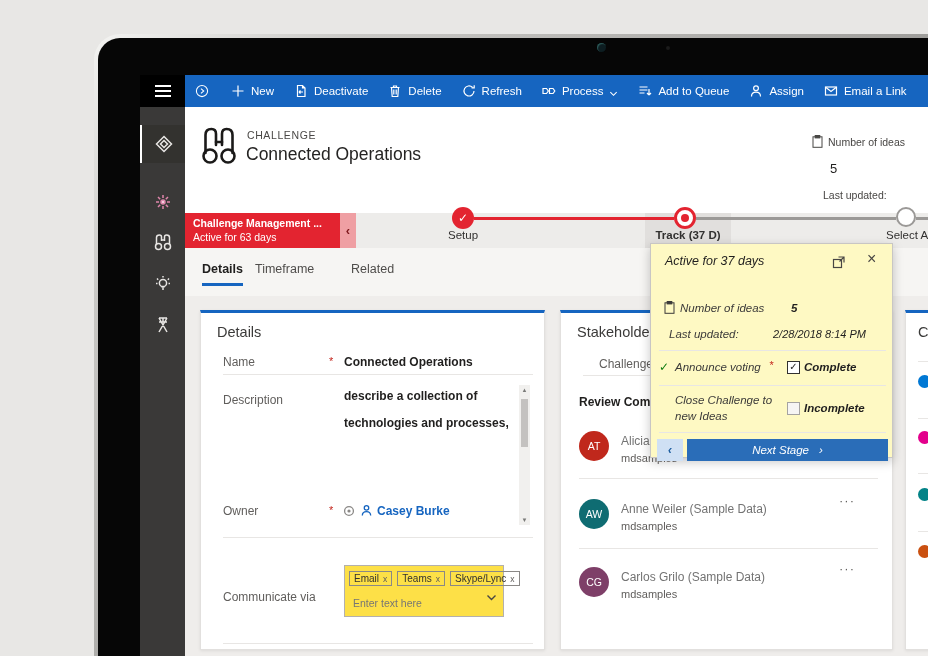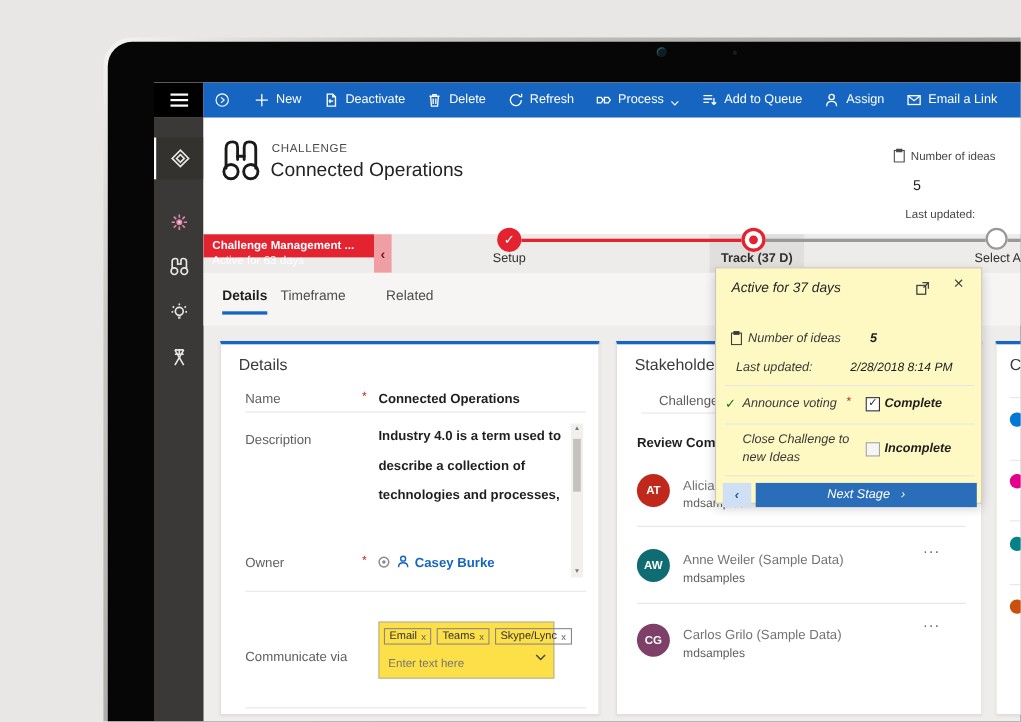--- a/index.html
+++ b/index.html
@@ -29,21 +29,21 @@
   .form-header{position:absolute;left:45px;top:32px;width:743px;height:106px;background:#fff;padding-left:40px;}
   .rec-type{position:absolute;left:62px;top:22px;font-size:10.5px;letter-spacing:.6px;color:#4a4846;}
   .rec-title{position:absolute;left:61px;top:37px;font-size:17.5px;color:#252423;font-weight:500;}
   .logo{position:absolute;left:14px;top:16px;}
   .stat-lbl{font-size:10.5px;color:#484644;display:flex;align-items:center;gap:5px;}
   .stat-ideas{position:absolute;left:627px;top:28px;}
   .stat-ideas-val{position:absolute;left:645px;top:54px;font-size:13px;color:#201f1e;}
   .stat-updated{position:absolute;left:638px;top:82px;font-size:10.5px;color:#484644;}
   
   .bpf{position:absolute;left:45px;top:138px;width:743px;height:35px;background:#edecea;}
-  .bpf-pinned{position:absolute;left:0;top:0;width:155px;height:21px;background:#e32430;color:#fff;padding:4px 8px;box-sizing:border-box;cursor:pointer;}
+  .bpf-pinned{position:absolute;left:0;top:0;width:155px;height:35px;background:#e32430;color:#fff;padding:4px 8px;box-sizing:border-box;cursor:pointer;}
   .bpf-pinned .t1{font-size:10.5px;font-weight:bold;}
   .bpf-pinned .t2{font-size:10.5px;margin-top:2px;}
   .bpf-chev{position:absolute;left:155px;top:0;width:16px;height:35px;background:#ef9fa3;color:#7e181d;display:flex;align-items:center;justify-content:center;font-size:13px;font-weight:bold;cursor:pointer;}
   .bpf-hl{position:absolute;left:460px;top:0;width:86px;height:35px;background:#e1dfdd;}
   .bpf-line{position:absolute;top:4px;height:3px;}
   .stage-dot{position:absolute;top:-6px;border-radius:50%;box-sizing:border-box;cursor:pointer;z-index:2;}
   .dot-done{left:267px;width:22px;height:22px;background:#e32430;color:#fff;display:flex;align-items:center;justify-content:center;font-size:12px;font-weight:bold;}
   .dot-active{left:489px;width:22px;height:22px;background:#fff;border:3px solid #e32430;display:flex;align-items:center;justify-content:center;}
   .dot-active i{width:8px;height:8px;border-radius:50%;background:#e32430;}
   .dot-future{left:711px;width:20px;height:20px;background:#fff;border:2px solid #9b9997;}
@@ -66,21 +66,21 @@
   .scrollbar .up{position:absolute;top:2px;left:0;right:0;}
   .scrollbar .dn{position:absolute;bottom:2px;left:0;right:0;}
   .owner-link{position:absolute;left:176px;top:191px;color:#1665c0;font-weight:600;font-size:12px;cursor:pointer;}
   .tagbox{position:absolute;left:143px;top:252px;width:160px;height:52px;border:1px solid #b3b0ad;background:#fde047;box-sizing:border-box;}
   .tags{display:flex;gap:5px;padding:5px 4px 0 4px;}
   .tag{display:flex;align-items:center;gap:4px;border:1px solid #8a8886;padding:1px 4px;font-size:10px;color:#323130;}
   .tag .x{font-size:8.5px;color:#605e5c;cursor:pointer;}
   .tag-ph{position:absolute;left:8px;top:31px;font-size:10.5px;color:#767674;cursor:text;}
   .tag-chev{position:absolute;right:6px;top:28px;cursor:pointer;}
   
-  .avatar{position:absolute;width:30px;height:30px;border-radius:50%;color:#fff;font-size:10.5px;font-weight:bold;display:flex;align-items:center;justify-content:center;}
+  .avatar{position:absolute;width:30px;height:30px;border-radius:50%;color:#fff;font-size:10.5px;font-weight:normal;display:flex;align-items:center;justify-content:center;}
   .p-name{position:absolute;font-size:12px;color:#737373;cursor:pointer;}
   .p-sub{position:absolute;font-size:11px;color:#605e5c;}
   .row-menu{position:absolute;font-size:13px;color:#605e5c;letter-spacing:1px;cursor:pointer;}
   .subgrid-title{position:absolute;left:18px;top:82px;font-size:12px;font-weight:bold;color:#201f1e;}
   
   .flyout{position:absolute;left:510px;top:168px;width:243px;height:215px;background:#fef9c3;border:1px solid #c8c6c4;box-shadow:0 4px 10px rgba(0,0,0,.22);z-index:20;box-sizing:border-box;font-style:italic;}
   .fly-title{position:absolute;left:14px;top:10px;font-size:12.5px;color:#201f1e;}
   .fly-pop{position:absolute;right:46px;top:11px;width:14px;height:14px;cursor:pointer;}
   .fly-close{position:absolute;right:16px;top:6px;font-size:16px;color:#484644;cursor:pointer;}
   .fly-lbl{font-size:11.5px;color:#3b3a39;}
@@ -278,21 +278,20 @@
   </div>
 
   <div class="card" style="left:60px;top:235px;width:345px;height:340px;">
     <div class="card-title">Details</div>
     <div class="f-label" style="left:22px;top:42px;">Name</div>
     <span class="req" style="position:absolute;left:128px;top:42px;">*</span>
     <div class="name-val">Connected Operations</div>
     <div class="divider" style="left:22px;top:61px;width:310px;"></div>
     <div class="f-label" style="left:22px;top:80px;">Description</div>
     <div class="desc-text">
-      <div>Industry 4.0 is a term used to</div>
       <div>describe a collection of</div>
       <div>technologies and processes,</div>
     </div>
     <div class="scrollbar">
       <div class="up">▲</div>
       <div class="scroll-thumb"></div>
       <div class="dn">▼</div>
     </div>
     <div class="divider" style="left:22px;top:224px;width:310px;"></div>
     <div class="f-label" style="left:22px;top:191px;">Owner</div>

